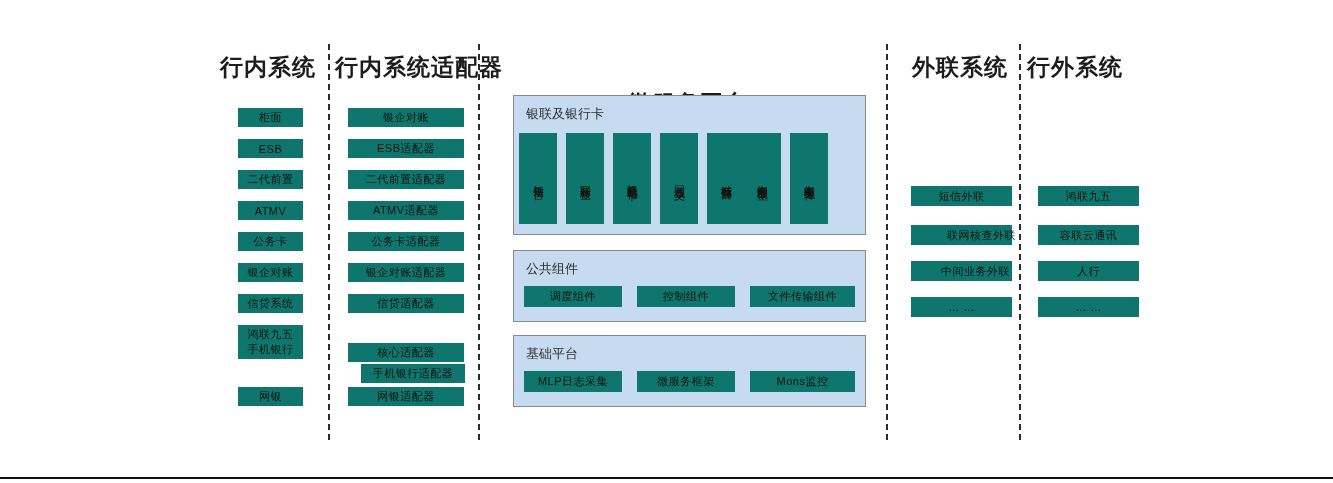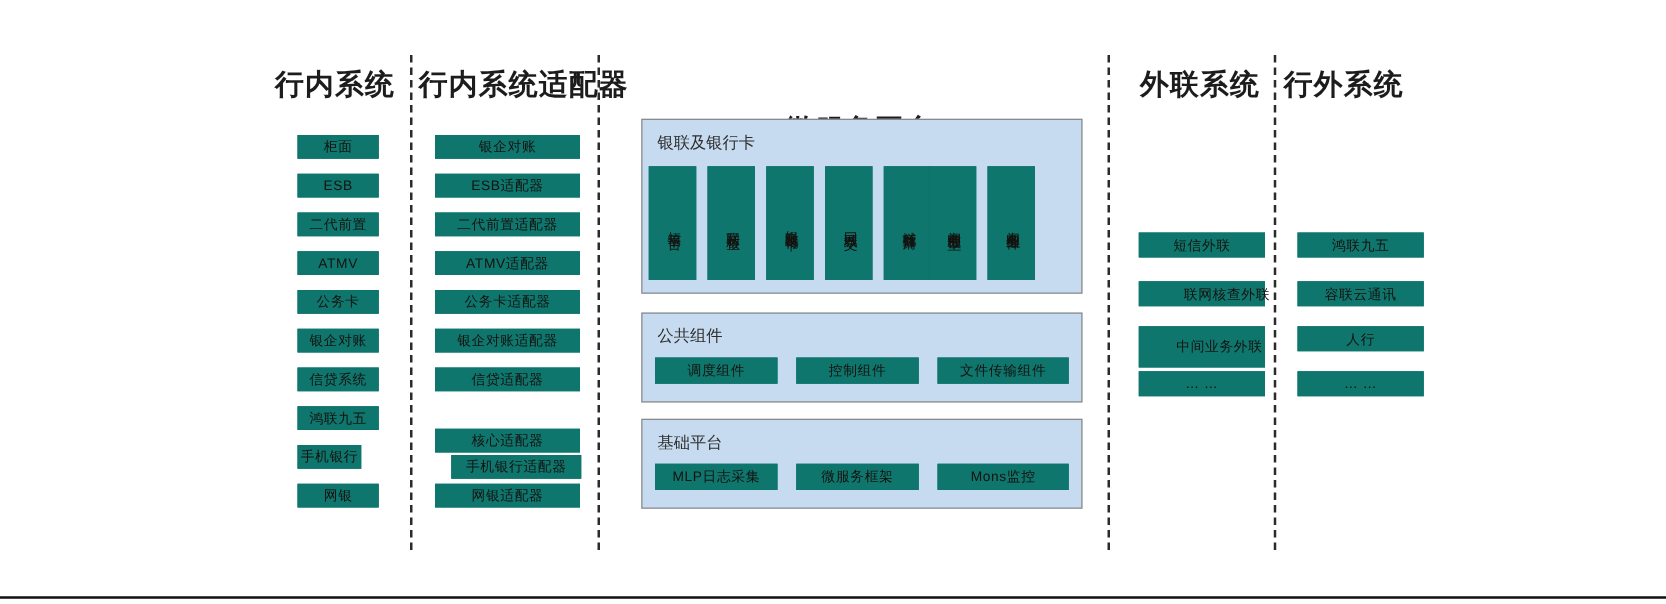--- a/index.html
+++ b/index.html
@@ -105,21 +105,21 @@
   <div class="divider" style="left:1019px; top:44px; height:396px;"></div>
 
   <div class="gbox" style="left:238px; top:108px;  width:65px; height:19px;">柜面</div>
   <div class="gbox" style="left:238px; top:139px;  width:65px; height:19px;">ESB</div>
   <div class="gbox" style="left:238px; top:170px;  width:65px; height:19px;">二代前置</div>
   <div class="gbox" style="left:238px; top:201px;  width:65px; height:19px;">ATMV</div>
   <div class="gbox" style="left:238px; top:232px;  width:65px; height:19px;">公务卡</div>
   <div class="gbox" style="left:238px; top:263px;  width:65px; height:19px;">银企对账</div>
   <div class="gbox" style="left:238px; top:294px;  width:65px; height:19px;">信贷系统</div>
   <div class="gbox" style="left:238px; top:325px;  width:65px; height:19px;">鸿联九五</div>
-  <div class="gbox" style="left:238px; top:356px;  width:51px; height:19px;">手机银行</div>
+  <div class="gbox" style="left:238px; top:340px;  width:65px; height:19px;">手机银行</div>
   <div class="gbox" style="left:238px; top:387px;  width:65px; height:19px;">网银</div>
 
   <div class="gbox" style="left:348px; top:108px; width:116px; height:19px;">银企对账</div>
   <div class="gbox" style="left:348px; top:139px; width:116px; height:19px;">ESB适配器</div>
   <div class="gbox" style="left:348px; top:170px; width:116px; height:19px;">二代前置适配器</div>
   <div class="gbox" style="left:348px; top:201px; width:116px; height:19px;">ATMV适配器</div>
   <div class="gbox" style="left:348px; top:232px; width:116px; height:19px;">公务卡适配器</div>
   <div class="gbox" style="left:348px; top:263px; width:116px; height:19px;">银企对账适配器</div>
   <div class="gbox" style="left:348px; top:294px; width:116px; height:19px;">信贷适配器</div>
   <div class="gbox" style="left:348px; top:343px; width:116px; height:19px;">核心适配器</div>
@@ -146,21 +146,21 @@
 
   <div class="bpanel" style="left:513px; top:335px; width:353px; height:72px;">
     <div class="bpanel-label">基础平台</div>
   </div>
   <div class="gbox" style="left:524px; top:371px; width:98px; height:21px;">MLP日志采集</div>
   <div class="gbox" style="left:637px; top:371px; width:98px; height:21px;">微服务框架</div>
   <div class="gbox" style="left:750px; top:371px; width:105px; height:21px;">Mons监控</div>
 
   <div class="gbox" style="left:911px; top:186px; width:101px; height:20px;">短信外联</div>
   <div class="gbox" style="left:911px; top:225px; width:101px; height:20px;padding-left:40px;">联网核查外联</div>
-  <div class="gbox" style="left:911px; top:261px; width:101px; height:33px;padding-left:28px;">中间业务外联</div>
+  <div class="gbox" style="left:911px; top:261px; width:101px; height:20px;padding-left:28px;">中间业务外联</div>
   <div class="gbox" style="left:911px; top:297px; width:101px; height:20px;">… …</div>
 
   <div class="gbox" style="left:1038px; top:186px; width:101px; height:20px;">鸿联九五</div>
   <div class="gbox" style="left:1038px; top:225px; width:101px; height:20px;">容联云通讯</div>
   <div class="gbox" style="left:1038px; top:261px; width:101px; height:20px;">人行</div>
   <div class="gbox" style="left:1038px; top:297px; width:101px; height:20px;">… …</div>
 
   <div class="bottom-rule" style="top:477px;"></div>
 
 </div>

